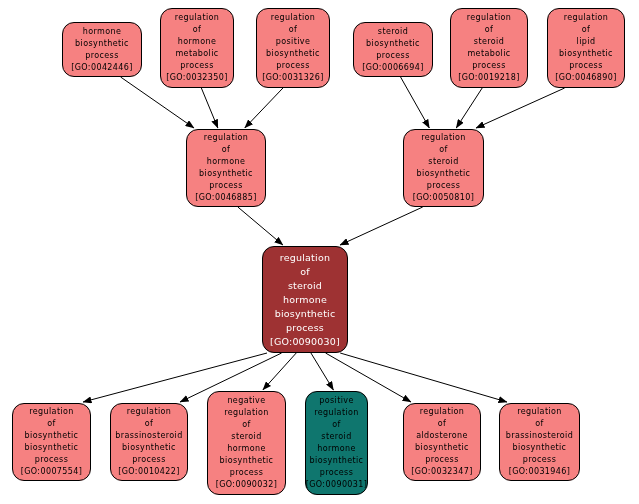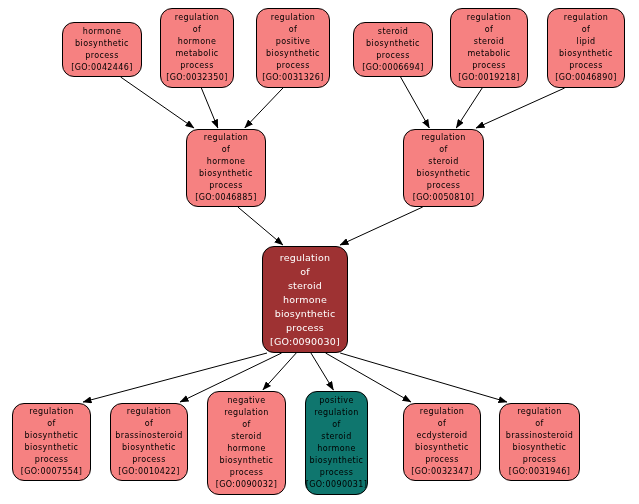--- a/index.html
+++ b/index.html
@@ -176,21 +176,21 @@
       <div class="label-line">of</div>
       <div class="label-line">steroid</div>
       <div class="label-line">hormone</div>
       <div class="label-line">biosynthetic</div>
       <div class="label-line">process</div>
       <div class="go-id">[GO:0090031]</div>
     </div>
     <div class="node" style="left: 403px; top: 403px; width: 78px; height: 78px; background: rgb(246, 129, 129); color: rgb(0, 0, 0); border-color: rgb(0, 0, 0);">
       <div class="label-line">regulation</div>
       <div class="label-line">of</div>
-      <div class="label-line">ecdysteroid</div>
+      <div class="label-line">aldosterone</div>
       <div class="label-line">biosynthetic</div>
       <div class="label-line">process</div>
       <div class="go-id">[GO:0032347]</div>
     </div>
     <div class="node" style="left: 499px; top: 403px; width: 81px; height: 78px; background: rgb(246, 129, 129); color: rgb(0, 0, 0); border-color: rgb(0, 0, 0);">
       <div class="label-line">regulation</div>
       <div class="label-line">of</div>
       <div class="label-line">brassinosteroid</div>
       <div class="label-line">biosynthetic</div>
       <div class="label-line">process</div>

